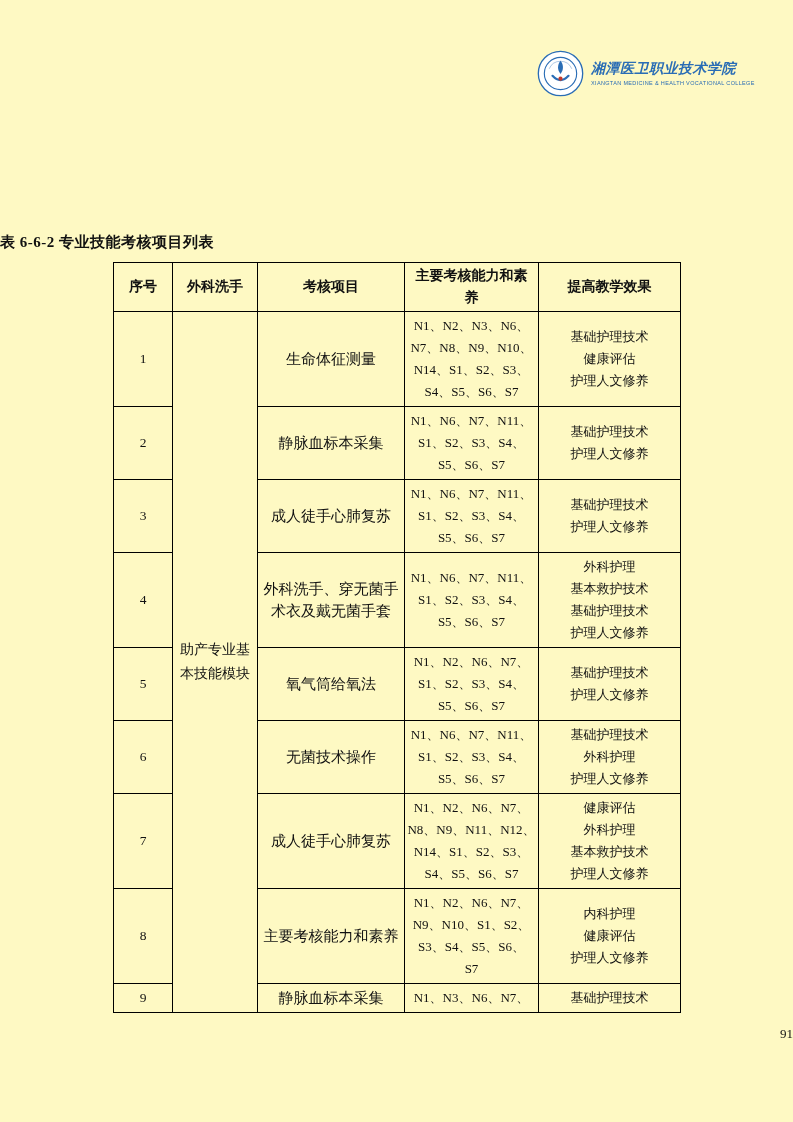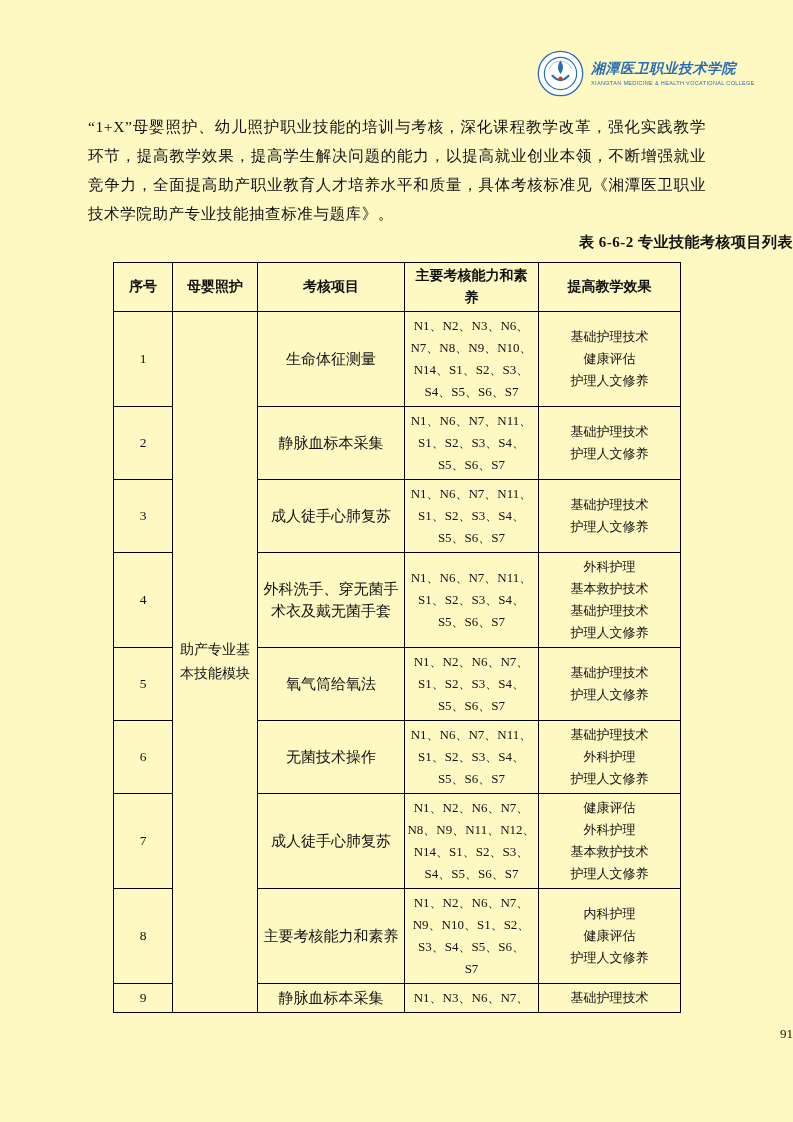--- a/index.html
+++ b/index.html
@@ -7,21 +7,21 @@
   .page{
     position:relative;width:793px;height:1122px;margin:0 auto;background:#fef9c3;
     font-family:"Liberation Serif","DejaVu Serif",serif;color:#111111;overflow:hidden;
   }
   .logo{position:absolute;top:50px;left:537px;display:flex;align-items:center;gap:7px;}
   .logo-emblem{width:47px;height:47px;flex:0 0 auto;}
   .logo-textwrap{display:flex;flex-direction:column;justify-content:center;}
   .logo-cn{font-size:14px;font-weight:bold;font-style:italic;color:#2a6db5;line-height:1.15;letter-spacing:0.5px;white-space:nowrap;}
   .logo-en{font-family:"Liberation Sans","DejaVu Sans",sans-serif;font-size:5.5px;color:#2a6db5;letter-spacing:0.35px;margin-top:3px;white-space:nowrap;}
   .body-text{position:absolute;top:112px;left:88px;width:618px;margin:0;font-size:15.5px;line-height:29px;text-align:justify;letter-spacing:0.6px;}
-  .table-title{position:absolute;top:233px;left:0;width:100%;text-align:right;font-size:15px;font-weight:bold;letter-spacing:0.5px;}
+  .table-title{position:absolute;top:233px;left:0;width:100%;text-align:left;font-size:15px;font-weight:bold;letter-spacing:0.5px;}
   table.assessment{position:absolute;top:262px;left:113px;width:567px;border-collapse:collapse;table-layout:fixed;}
   .assessment th,.assessment td{border:1px solid #000;text-align:center;vertical-align:middle;font-size:13px;line-height:22px;padding:3px 2px;overflow:hidden;}
   .assessment th{font-size:14px;font-weight:bold;padding:2px 5px;}
   .assessment td.pre{white-space:pre;}
   .assessment td.col-module{font-weight:normal;font-size:14px;padding:3px 5px;line-height:24px;}
   .assessment td.col-item{padding:3px 4px;font-size:15px;}
   .assessment td.col-no{font-size:13.5px;}
   .page-number{position:absolute;top:1026px;left:0;width:100%;text-align:right;font-size:13px;}
 </style>
 </head>
@@ -37,36 +37,35 @@
       <path d="M25 11.5 C21.5 16 21.5 21 25 25.5 C28.5 21 28.5 16 25 11.5 Z" fill="#2a6db5"></path>
       <path d="M16.5 27.5 Q25 36.5 33.5 27.5" fill="none" stroke="#2a6db5" stroke-width="2.4" stroke-linecap="round"></path>
       <circle cx="25" cy="30.5" r="2.2" fill="#c23b2e"></circle>
     </svg>
     <div class="logo-textwrap">
       <div class="logo-cn">湘潭医卫职业技术学院</div>
       <div class="logo-en">XIANGTAN MEDICINE &amp; HEALTH VOCATIONAL COLLEGE</div>
     </div>
   </div>
 
-  <p class="body-text">“1+X”母婴照护、幼儿照护职业技能的培训与考核，深化课程教学改革，强化实践教学环节，提高教学效果，提高学生解决问题的能力，以提高就业创业本领，不断增强就业竞争力，全面提高助产职业教育人才培养水平和质量，具体考核标准见《湘潭医卫职业技术学院助产专业技能抽查标准与题库》。</p>
 
   <div class="table-title">表 6-6-2  专业技能考核项目列表</div>
 
   <table class="assessment">
     <colgroup>
       <col style="width:59px">
       <col style="width:85px">
       <col style="width:147px">
       <col style="width:134px">
       <col style="width:142px">
     </colgroup>
     <thead>
       <tr>
         <th>序号</th>
-        <th>母婴照护</th>
+        <th>外科洗手</th>
         <th>考核项目</th>
         <th>主要考核能力和素养</th>
         <th>提高教学效果</th>
       </tr>
     </thead>
     <tbody id="table-body">
         <tr>
           <td class="col-no">1</td>
           <td class="col-module" rowspan="9">助产专业基本技能模块</td>
           <td class="col-item">生命体征测量</td>

